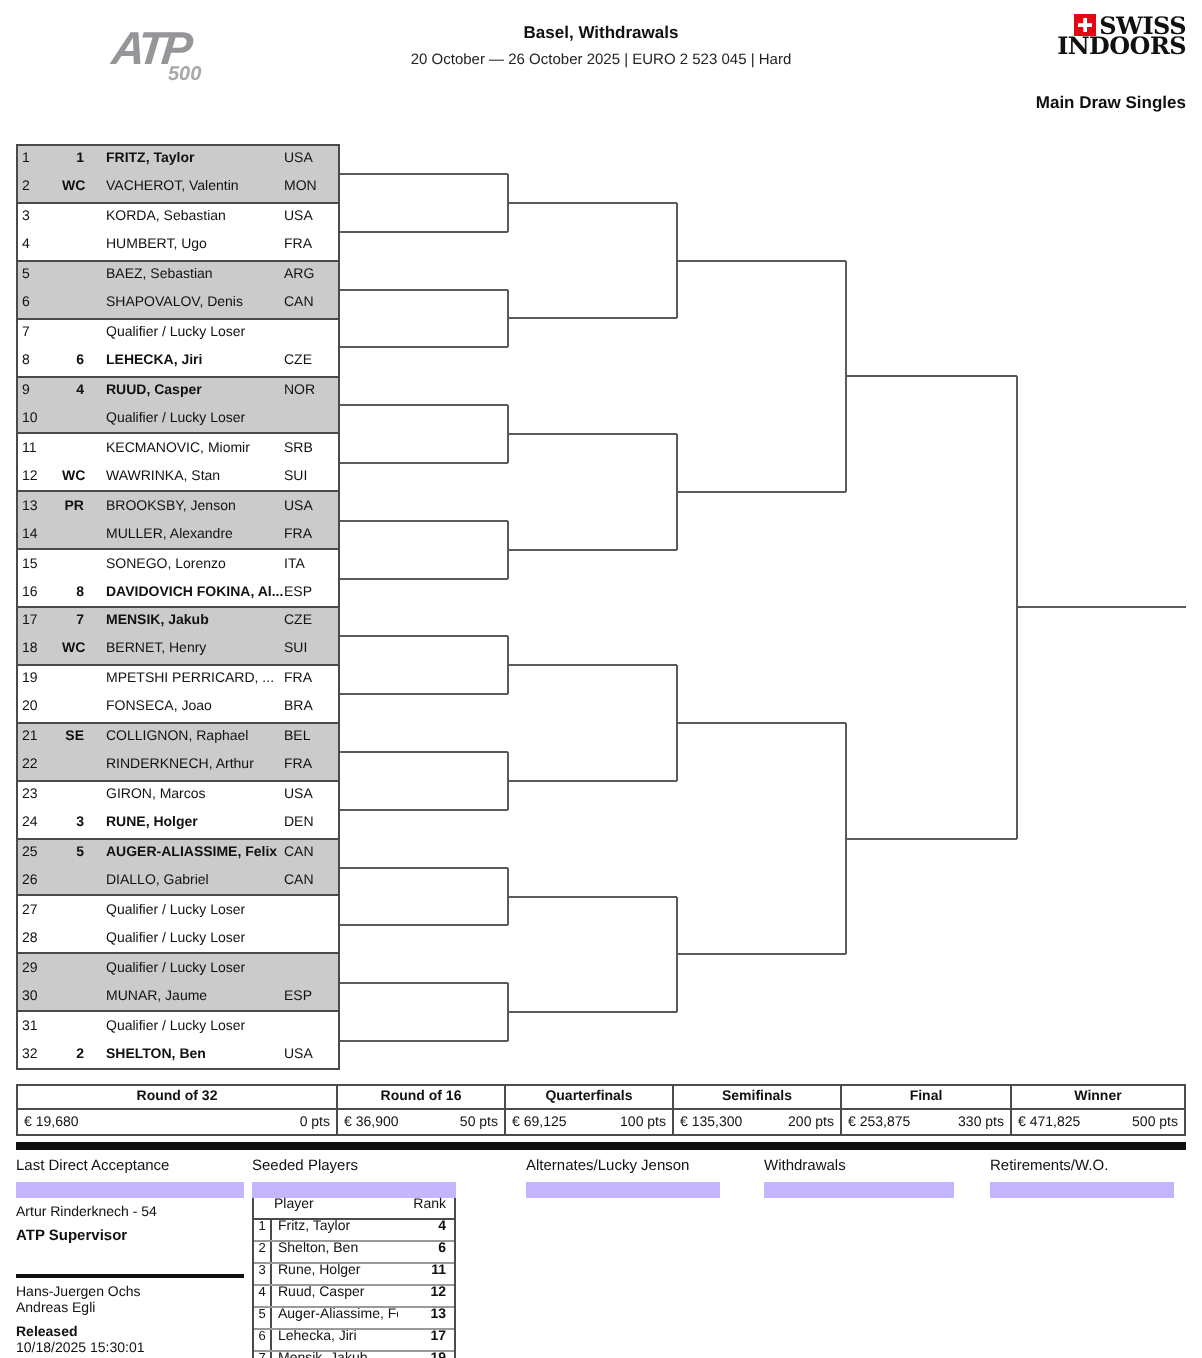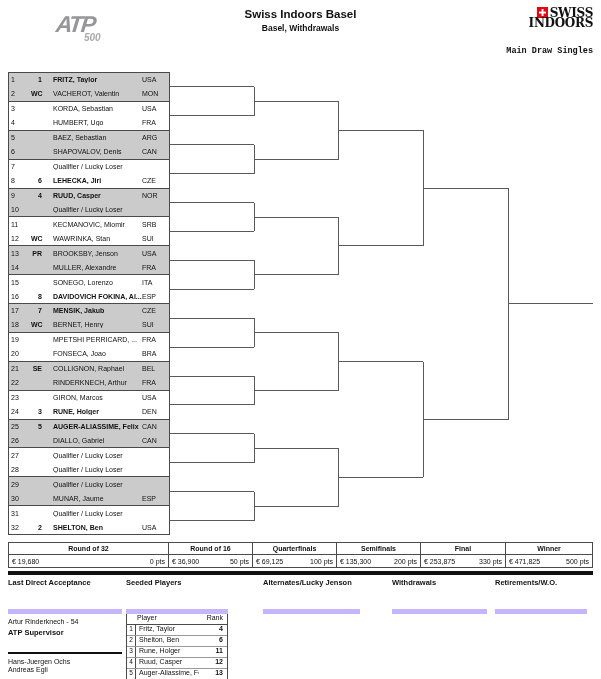--- a/index.html
+++ b/index.html
@@ -12,21 +12,21 @@
   .atp-name{font-size:23px;letter-spacing:-2px;display:inline-block;transform:skewX(-6deg);}
   .atp-tier{font-size:10px;color:#a9a9ad;margin:-3px 0 0 28px;}
   .title-block{position:absolute;left:0;right:0;top:8px;text-align:center;}
   .t1{font-size:11.5px;font-weight:bold;}
   .t2{font-size:8.5px;font-weight:bold;margin-top:3px;}
   .t3{font-size:7.5px;margin-top:4px;color:#222;}
   .brand{position:absolute;right:8px;top:7px;text-align:right;
          font-family:"DejaVu Serif",serif;font-weight:bold;line-height:10px;
          font-size:12px;letter-spacing:-0.3px;}
   .brand-row1{display:flex;align-items:center;justify-content:flex-end;gap:2px;}
-  .draw-label{position:absolute;right:8px;top:46px;font-size:8.5px;font-weight:bold;font-family:Liberation Mono, monospace;}
+  .draw-label{position:absolute;right:8px;top:46px;font-size:8.5px;font-weight:bold;}
 
   
   .bracket-svg{position:absolute;left:0;top:0;}
 
   
   .draw-table{position:absolute;left:8px;top:72px;width:162px;height:463px;
               border:1px solid #4a4a4a;box-sizing:border-box;display:flex;
               flex-direction:column;background:#fff;}
   .match{flex:1 1 0;border-bottom:1px solid #4a4a4a;display:flex;flex-direction:column;box-sizing:border-box;}
   .match:last-child{border-bottom:none;}
@@ -45,21 +45,21 @@
   .round-col:last-child{border-right:none;}
   .rname{height:11px;line-height:11px;text-align:center;font-weight:bold;font-size:7px;
          border-bottom:1px solid #4a4a4a;}
   .rvals{flex:1;display:flex;justify-content:space-between;align-items:center;
          font-size:7px;padding:0 3px;}
 
   .thick-bar{position:absolute;left:8px;top:571px;width:585px;height:4px;background:#101010;}
 
   
   .f-col{position:absolute;top:579px;font-size:7px;line-height:8.5px;}
-  .f-head{font-size:7.5px;font-weight:bold;padding-bottom:21px;border-bottom:5px solid #c4b5fd;}
+  .f-head{font-size:7.5px;font-weight:normal;padding-bottom:3px;border-bottom:8px solid #c4b5fd;}
   .f-val{margin-top:4px;}
   .f-sub{font-size:7.5px;font-weight:bold;padding-bottom:14px;border-bottom:2px solid #101010;margin-top:3px;}
   .f-bold{font-weight:bold;margin-top:3px;}
 
   .sp-table{border:1px solid #4a4a4a;border-top:none;background:#fff;}
   .sp-hrow{display:flex;height:10px;align-items:center;border-bottom:1px solid #4a4a4a;font-size:7px;}
   .sp-hplayer{padding-left:10px;}
   .sp-hrank{margin-left:auto;padding-right:4px;}
   .sp-row{display:flex;height:10px;align-items:center;border-bottom:1px solid #9a9a9a;}
   .sp-row:last-child{border-bottom:none;}
@@ -72,22 +72,22 @@
 <body>
 
 <div class="page">
 
   <div class="atp-logo">
     <div class="atp-name">ATP</div>
     <div class="atp-tier">500</div>
   </div>
 
   <div class="title-block">
-    <div class="t1">Swiss Indoors Basel</div>
     <div class="t2">Basel, Withdrawals</div>
+    <div class="t3">20 October — 26 October 2025 | EURO 2 523 045 | Hard</div>
   </div>
 
   <div class="brand">
     <div class="brand-row1">
       <svg width="11" height="11">
         <rect width="11" height="11" fill="#e30613"></rect>
         <rect x="4.6" y="2" width="1.9" height="7" fill="#fff"></rect>
         <rect x="2" y="4.6" width="7" height="1.9" fill="#fff"></rect>
       </svg>
       <span>SWISS</span>
@@ -473,20 +473,20 @@
             <span class="sp-name">Mensik, Jakub</span>
             <span class="sp-rank">19</span>
           </div>
         </div>
     </div>
   </div>
 
   <div class="f-col" style="left:263px;width:97px;">
     <div class="f-head">Alternates/Lucky Jenson</div>
   </div>
-  <div class="f-col" style="left:382px;width:95px;margin-left:10px;">
+  <div class="f-col" style="left:382px;width:95px;">
     <div class="f-head">Withdrawals</div>
   </div>
   <div class="f-col" style="left:495px;width:92px;">
     <div class="f-head">Retirements/W.O.</div>
   </div>
 
 </div>
 
 </body></html>

